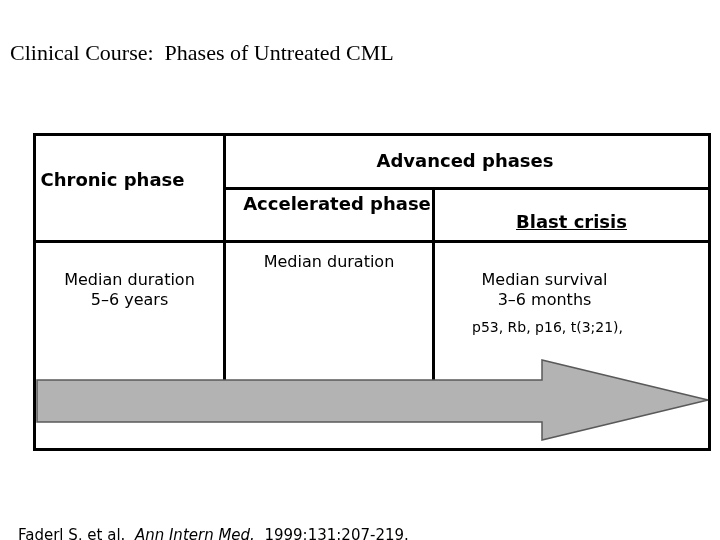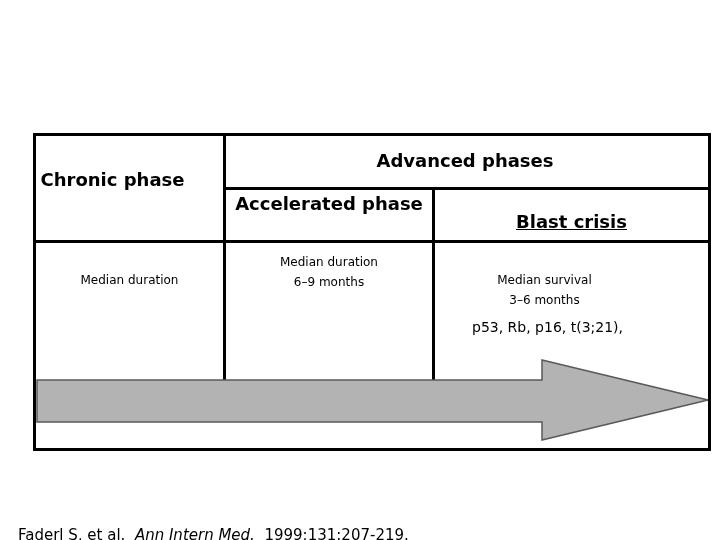--- a/index.html
+++ b/index.html
@@ -46,23 +46,23 @@
   .vline2 { left: 396px; top: 51px; width: 3px;   height: 193px; }
   .hline2 { left: 0;     top: 104px; width: 672px; height: 3px;  }
   .cell-text {
     position: absolute;
     text-align: center;
     line-height: 20px;
   }
   .hdr { font-weight: bold; font-size: 18px; }
   .chronic-header     { left: 0;     top: 34px;  width: 153px; }
   .advanced-header    { left: 190px; top: 15px;  width: 478px; }
-  .accelerated-header { left: 190px; top: 58px;  width: 206px; }
+  .accelerated-header { left: 190px; top: 58px;  width: 206px; padding-left: 8px; }
   .blast-header       { left: 399px; top: 76px;  width: 273px; text-decoration: underline; }
-  .body-cell { font-size: 12px; }
+  .body-cell { font-size: 16px; }
   .chronic-cell     { left: 0;     top: 134px; width: 187px; }
   .accelerated-cell { left: 190px; top: 116px; width: 206px; }
   .blast-cell       { left: 399px; top: 134px; width: 219px; }
   .blast-markers {
     position: absolute;
     left: 407px;
     top: 181px;
     width: 262px;
     text-align: left;
     font-size: 14px;
@@ -86,39 +86,40 @@
     line-height: 22px;
     white-space: pre;
   }
   .references .italic { font-style: italic; }
 </style>
 </head>
 <body>
 
 <div class="slide">
 
+  <div class="slide-title">Clinical Course:  Phases of Untreated CML</div>
 
   <div class="phases-table">
 
     <div class="tline vline1"></div>
     <div class="tline hline1"></div>
     <div class="tline vline2"></div>
     <div class="tline hline2"></div>
 
     <div class="cell-text hdr chronic-header">Chronic phase</div>
     <div class="cell-text hdr advanced-header">Advanced phases</div>
     <div class="cell-text hdr accelerated-header">Accelerated phase</div>
     <div class="cell-text hdr blast-header">Blast crisis</div>
 
     <div class="cell-text body-cell chronic-cell">
       <div>Median duration</div>
+      <div>5–6 years</div>
     </div>
     <div class="cell-text body-cell accelerated-cell">
       <div>Median duration</div>
-      <div>6–9 months</div>
     </div>
     <div class="cell-text body-cell blast-cell">
       <div>Median survival</div>
       <div>3–6 months</div>
     </div>
     <div class="blast-markers">
       <div>p53, Rb, p16, t(3;21),</div>
     </div>
 
     <svg class="progression-arrow" viewBox="0 0 674 312" xmlns="http://www.w3.org/2000/svg">

